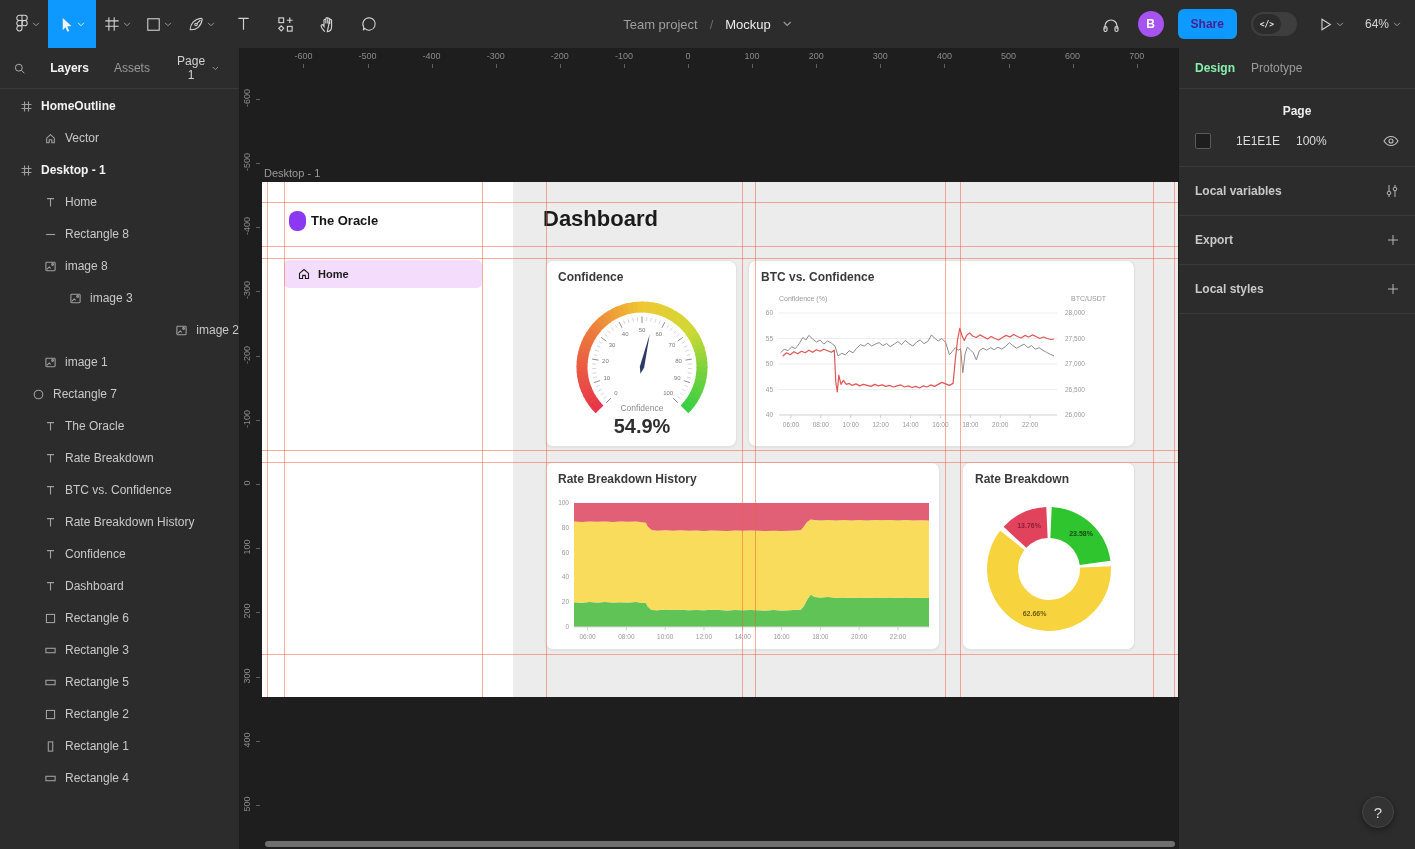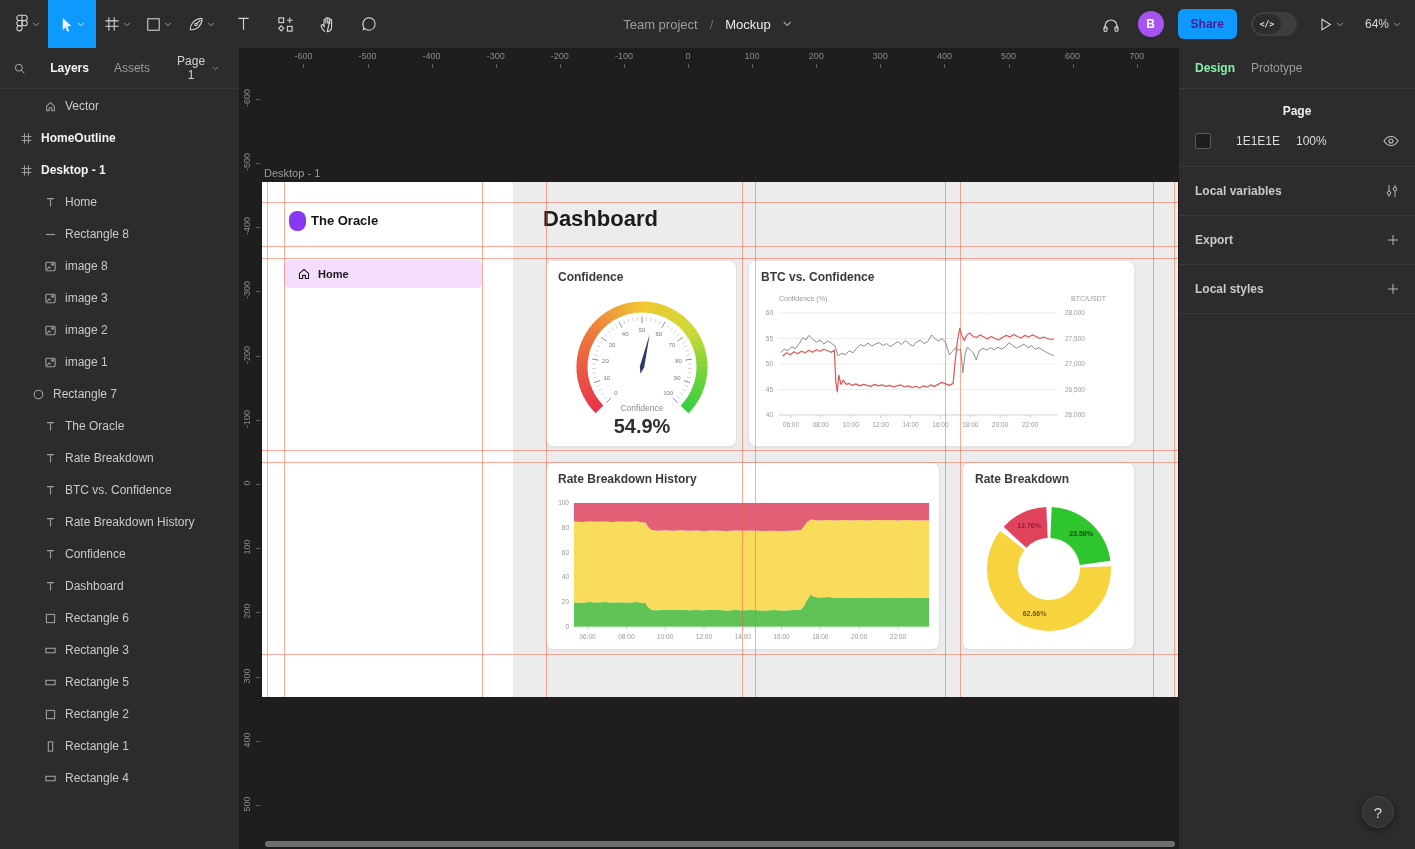--- a/index.html
+++ b/index.html
@@ -205,35 +205,35 @@
     <button class="lp-tab active">Layers</button>
     <button class="lp-tab idle">Assets</button>
     <button class="page-sel">
       <span>Page 1</span>
       <svg class="chev" width="8" height="5" viewBox="0 0 9 6">
           <path d="M1 1l3.5 3.5L8 1"></path>
         </svg>
     </button>
   </div>
   <div class="layers" id="layers-list">
+      <div class="layer-row bold" style="padding-left: 20px;">
+        <span class="layer-icon">
+          <svg width="11" height="11" viewBox="0 0 10 10">
+            <path d="M3.2 0.5v9M6.8 0.5v9M0.5 3.2h9M0.5 6.8h9" stroke="#9e9e9e" fill="none"></path>
+          </svg>
+        </span>
+        <span>HomeOutline</span>
+      </div>
       <div class="layer-row" style="padding-left: 44px;">
         <span class="layer-icon">
           <svg width="11" height="11" viewBox="0 0 10 10">
             <path d="M1.5 4.6L5 1.5l3.5 3.1v4.2H6.2V6.2H3.8v2.6H1.5z" stroke="#9e9e9e" fill="none" stroke-linejoin="round"></path>
           </svg>
         </span>
         <span>Vector</span>
-      </div>
-      <div class="layer-row bold" style="padding-left: 20px;">
-        <span class="layer-icon">
-          <svg width="11" height="11" viewBox="0 0 10 10">
-            <path d="M3.2 0.5v9M6.8 0.5v9M0.5 3.2h9M0.5 6.8h9" stroke="#9e9e9e" fill="none"></path>
-          </svg>
-        </span>
-        <span>HomeOutline</span>
       </div>
       <div class="layer-row bold" style="padding-left: 20px;">
         <span class="layer-icon">
           <svg width="11" height="11" viewBox="0 0 10 10">
             <path d="M3.2 0.5v9M6.8 0.5v9M0.5 3.2h9M0.5 6.8h9" stroke="#9e9e9e" fill="none"></path>
           </svg>
         </span>
         <span>Desktop - 1</span>
       </div>
       <div class="layer-row" style="padding-left: 44px;">
@@ -255,31 +255,31 @@
       <div class="layer-row" style="padding-left: 44px;">
         <span class="layer-icon">
           <svg width="11" height="11" viewBox="0 0 10 10">
             <rect x="0.8" y="1.2" width="8.4" height="7.6" rx="0.8" stroke="#9e9e9e" fill="none"></rect>
             <circle cx="6.9" cy="3.2" r="0.8" stroke="#9e9e9e" fill="none"></circle>
             <path d="M1.6 7.6l2.2-2.2 1.4 1.4" stroke="#9e9e9e" fill="none"></path>
           </svg>
         </span>
         <span>image 8</span>
       </div>
-      <div class="layer-row" style="padding-left: 44px;">
+      <div class="layer-row" style="padding-left: 69px;">
         <span class="layer-icon">
           <svg width="11" height="11" viewBox="0 0 10 10">
             <rect x="0.8" y="1.2" width="8.4" height="7.6" rx="0.8" stroke="#9e9e9e" fill="none"></rect>
             <circle cx="6.9" cy="3.2" r="0.8" stroke="#9e9e9e" fill="none"></circle>
             <path d="M1.6 7.6l2.2-2.2 1.4 1.4" stroke="#9e9e9e" fill="none"></path>
           </svg>
         </span>
         <span>image 3</span>
       </div>
-      <div class="layer-row" style="padding-left: 44px;">
+      <div class="layer-row" style="padding-left: 44px; justify-content: flex-end;">
         <span class="layer-icon">
           <svg width="11" height="11" viewBox="0 0 10 10">
             <rect x="0.8" y="1.2" width="8.4" height="7.6" rx="0.8" stroke="#9e9e9e" fill="none"></rect>
             <circle cx="6.9" cy="3.2" r="0.8" stroke="#9e9e9e" fill="none"></circle>
             <path d="M1.6 7.6l2.2-2.2 1.4 1.4" stroke="#9e9e9e" fill="none"></path>
           </svg>
         </span>
         <span>image 2</span>
       </div>
       <div class="layer-row" style="padding-left: 44px;">

